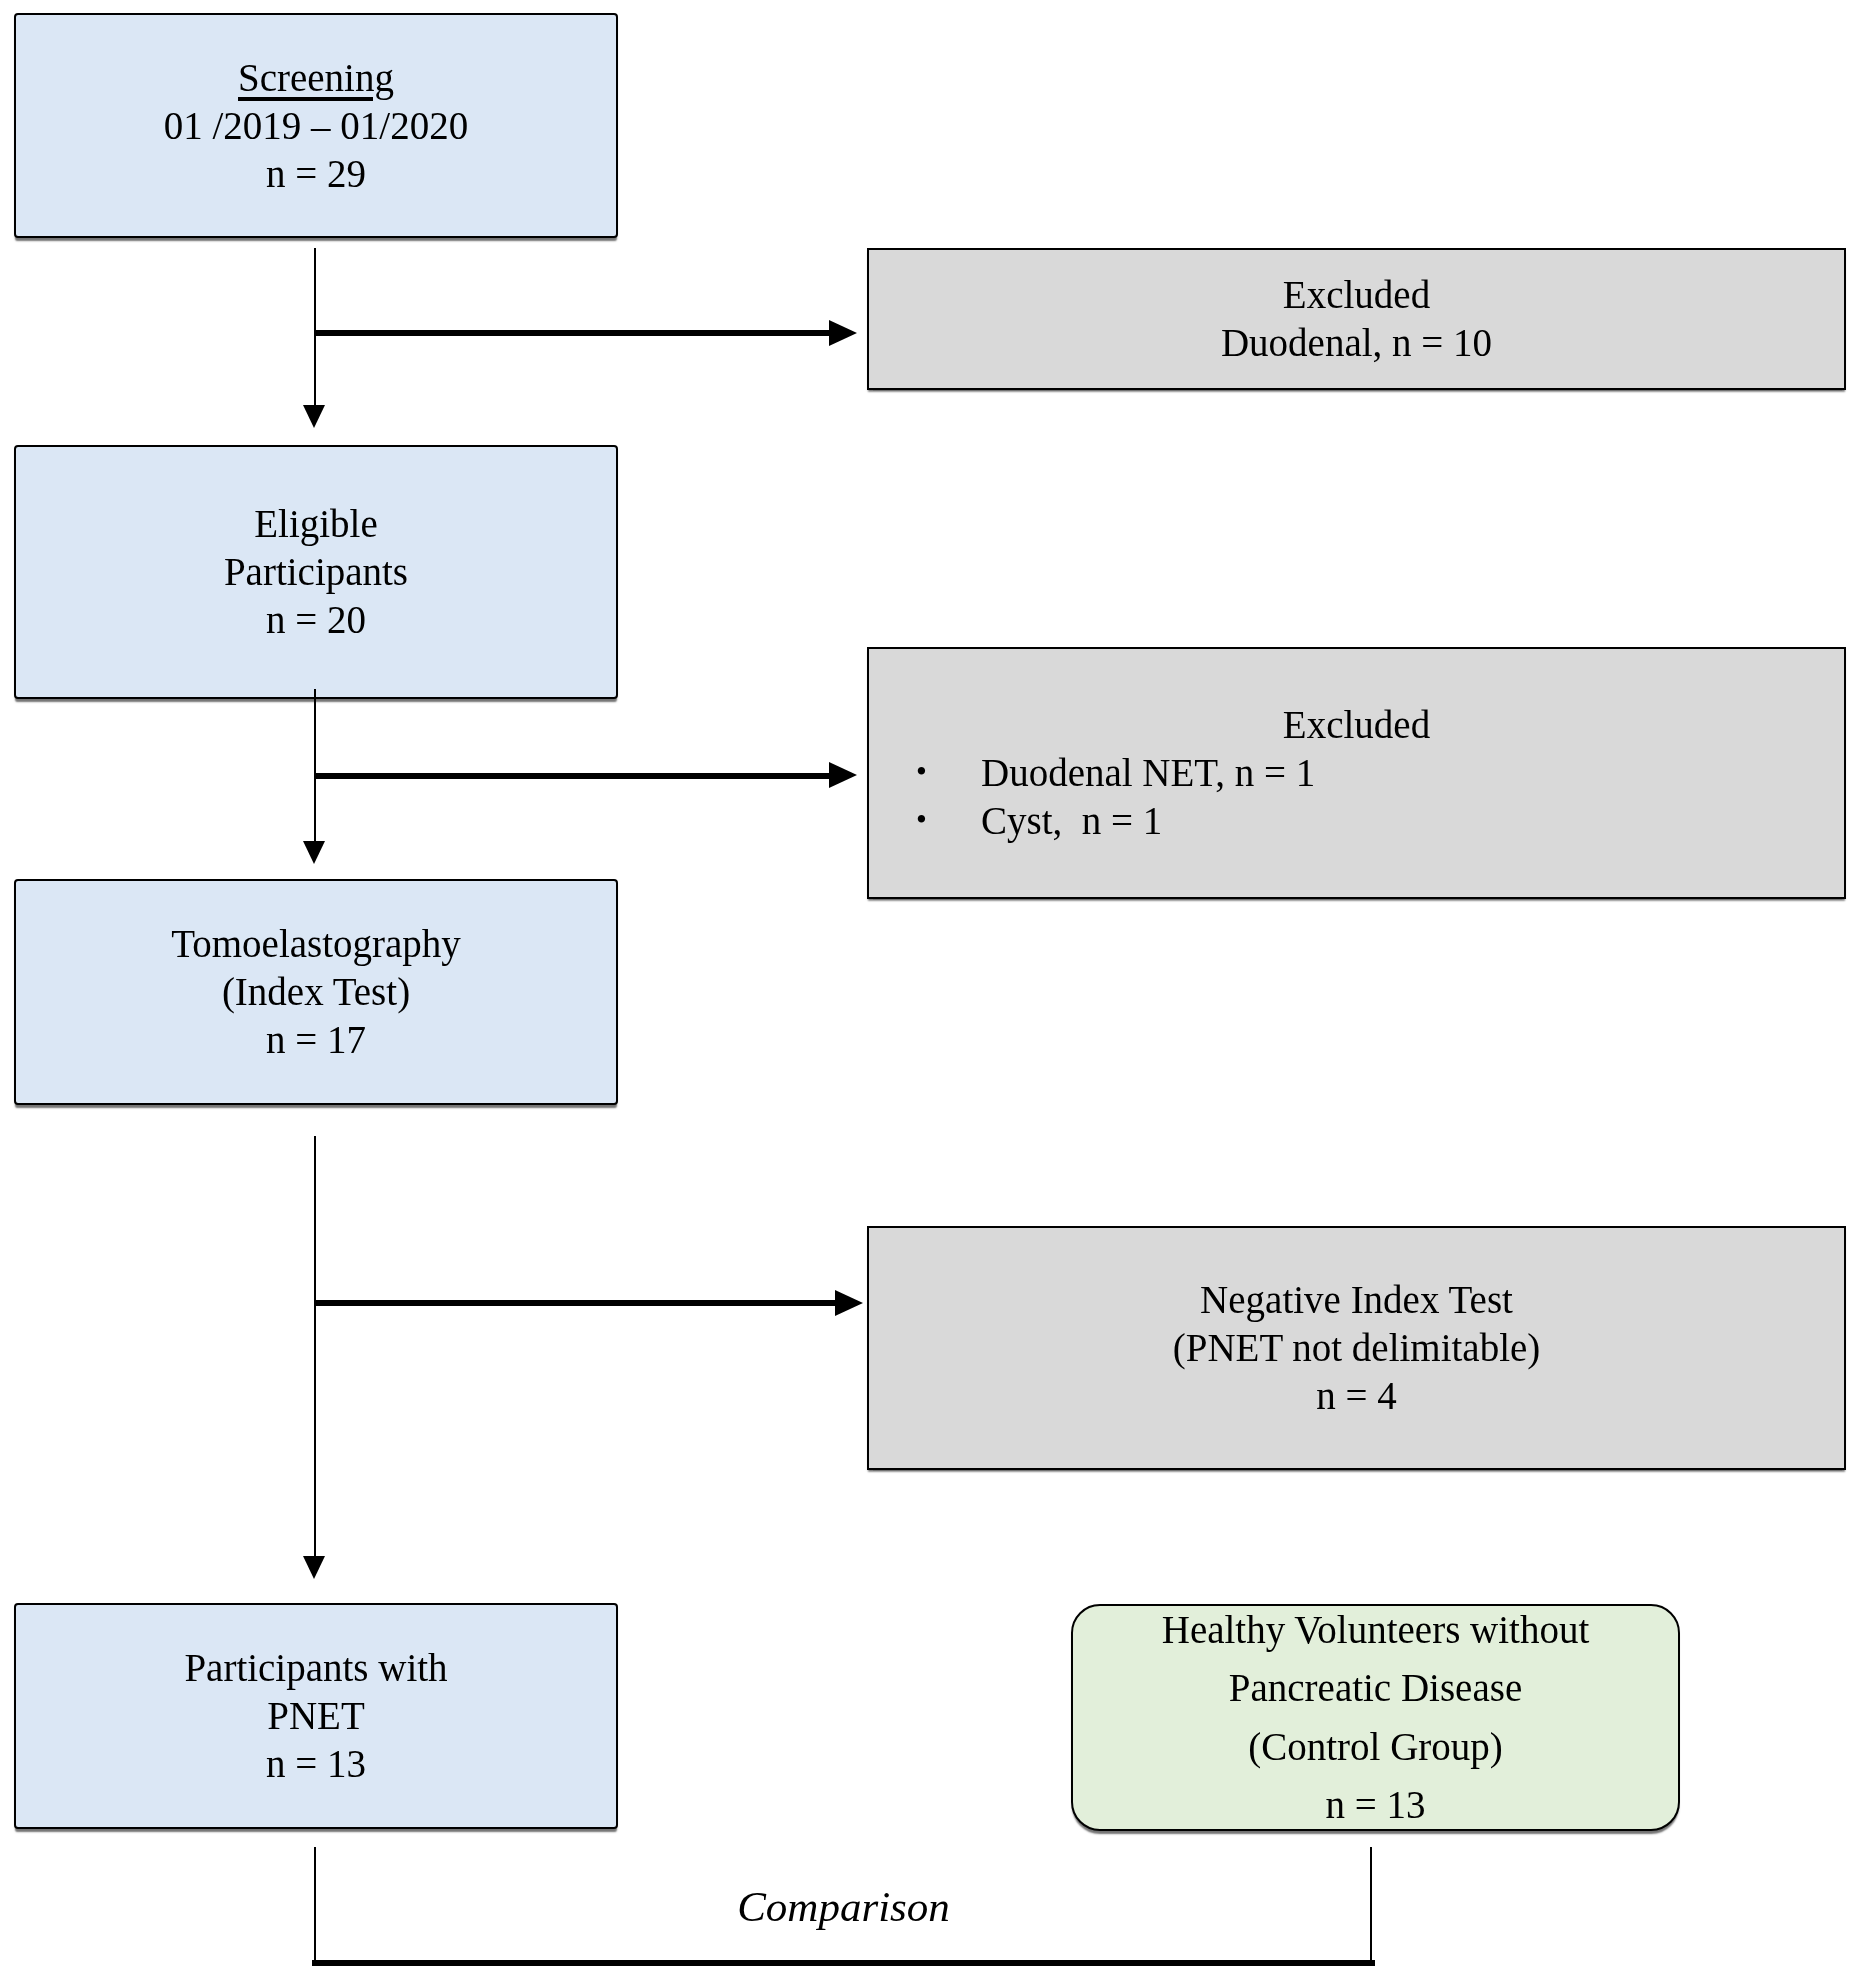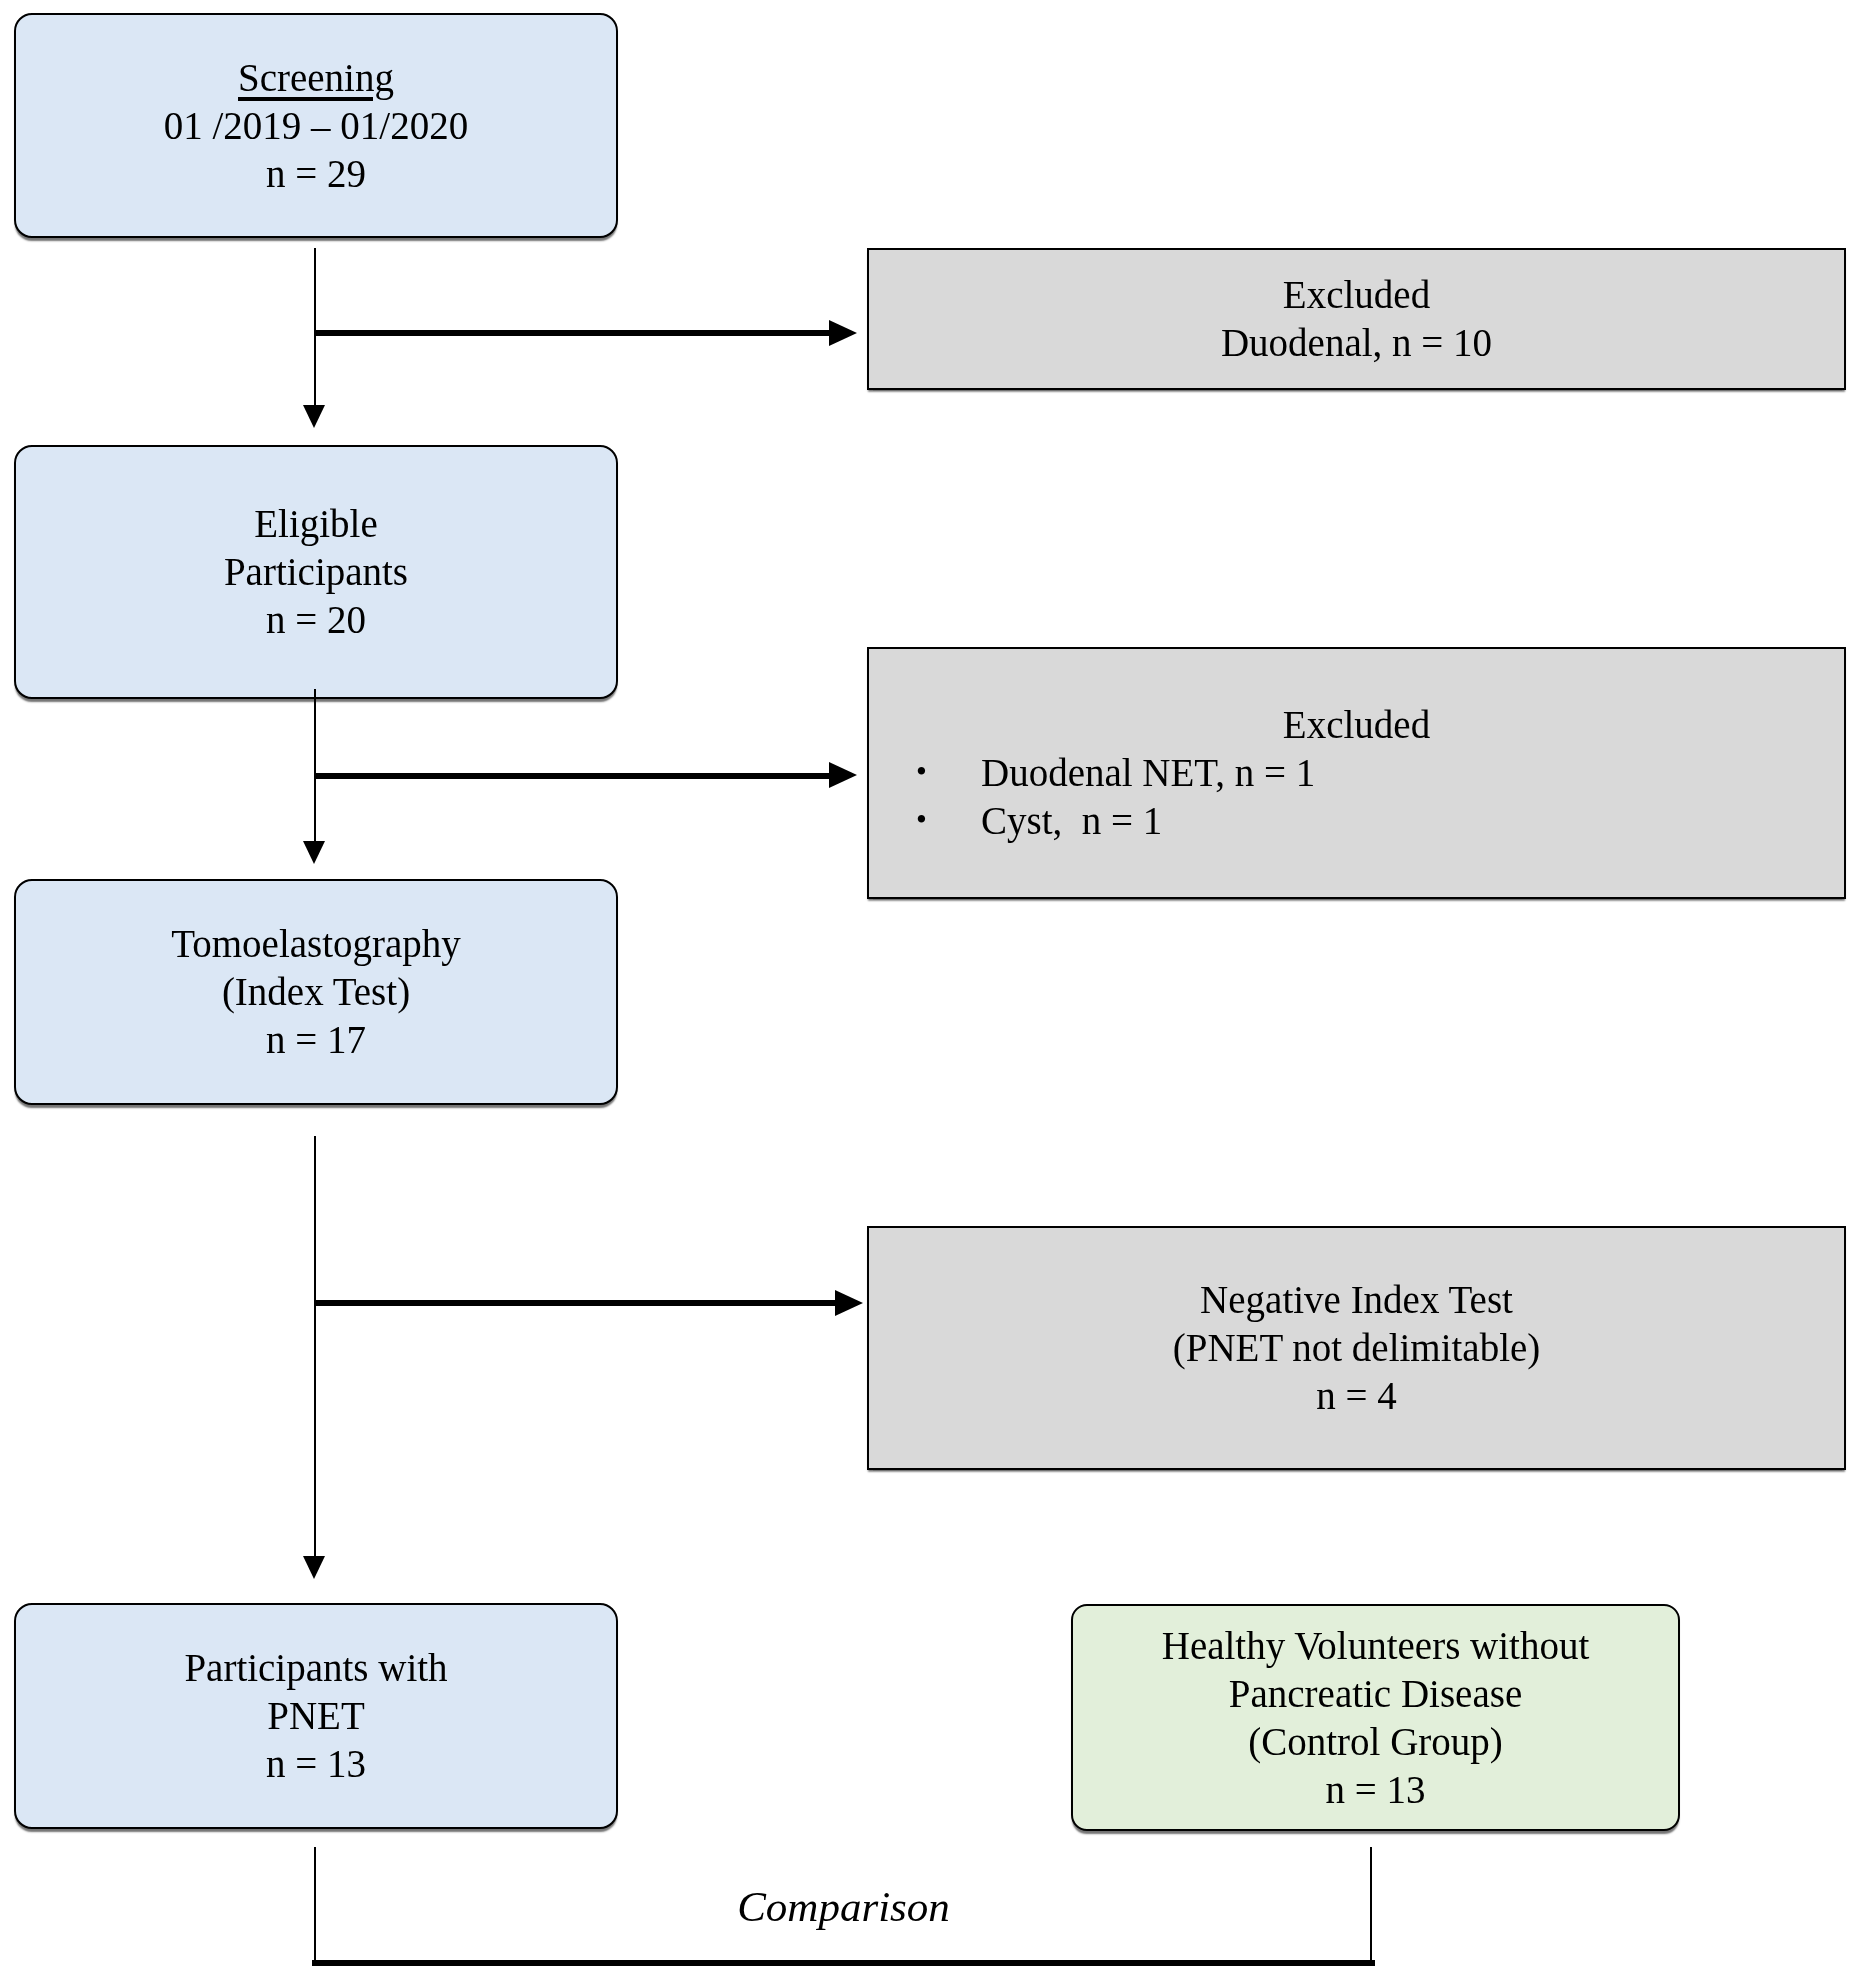--- a/index.html
+++ b/index.html
@@ -19,23 +19,23 @@
     border: 2.4px solid var(--border-color, #000);
     display: flex;
     flex-direction: column;
     justify-content: center;
     align-items: center;
     text-align: center;
     font-size: 39px;
     line-height: 48px;
     box-shadow: 0 3.6px 1.8px -1.2px rgba(0,0,0,0.55);
   }
-  .process { background: var(--process-fill, #dbe7f5); border-radius: 18px; text-align: center; }
+  .process { background: var(--process-fill, #dbe7f5); border-radius: 4px; text-align: center; }
   .excluded { background: var(--excluded-fill, #d9d9d9); }
-  .control  { background: var(--control-fill, #e2efda); border-radius: 16px; }
+  .control  { background: var(--control-fill, #e2efda); border-radius: 29px; justify-content: space-between; }
   .underline { text-decoration: underline; text-decoration-thickness: 3.6px; text-underline-offset: 6px; }
   .italic { }
   .vline { position: absolute; width: 2.4px; background: var(--line-color, #000); }
   .hline { position: absolute; height: 6px; background: var(--line-color, #000); }
   .arrowhead-down {
     position: absolute; width: 0; height: 0;
     border-left: 11.5px solid transparent;
     border-right: 11.5px solid transparent;
     border-top: 23px solid var(--line-color, #000);
   }

